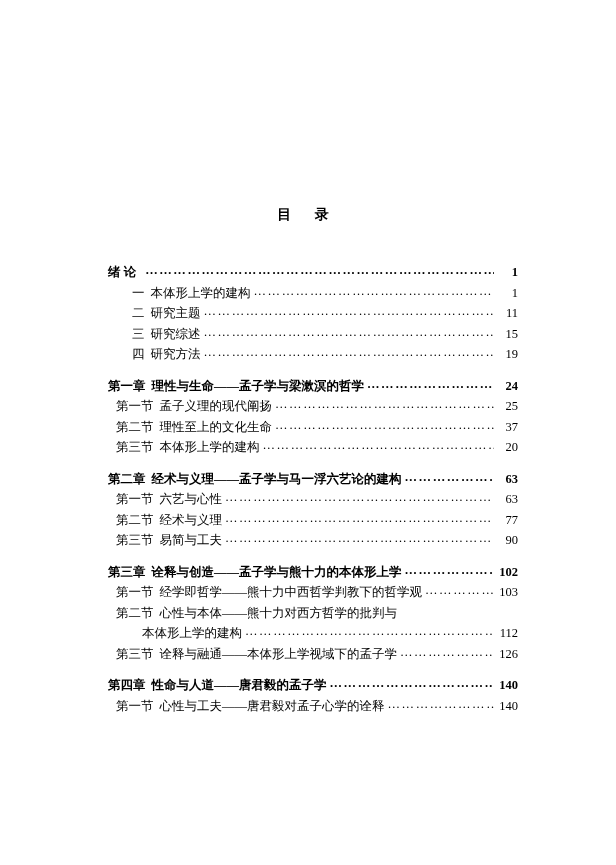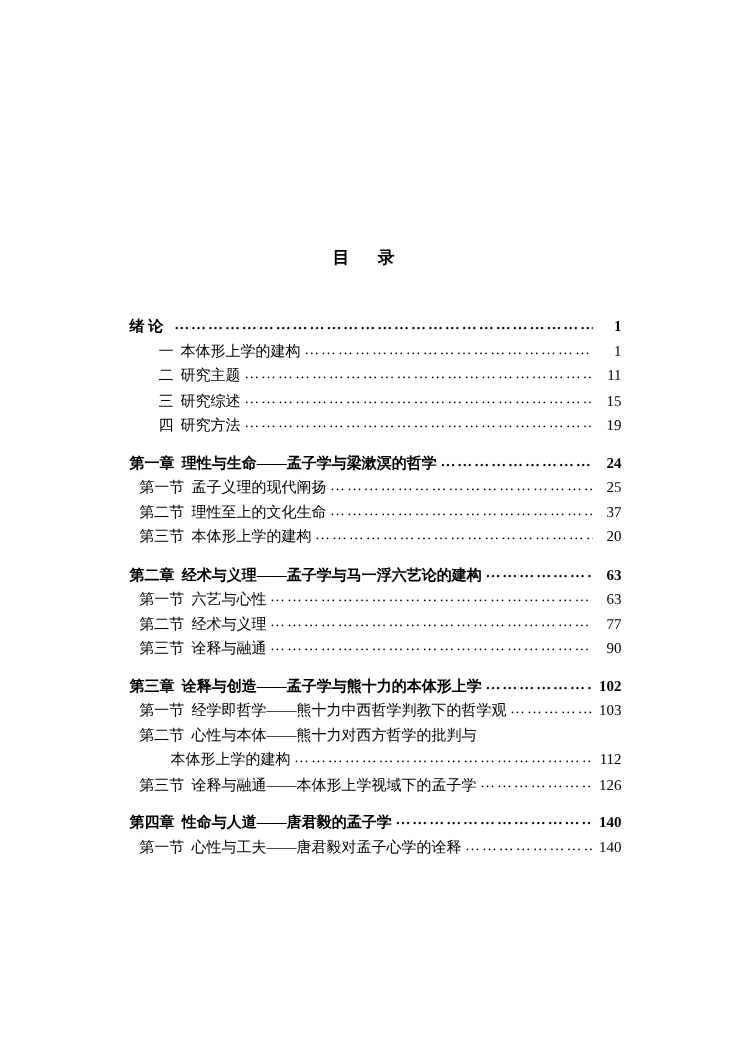--- a/index.html
+++ b/index.html
@@ -164,21 +164,21 @@
         <span class="e-page">63</span>
       </div>
       <div class="entry level3">
         <span class="e-label">第二节</span>
         <span class="e-text">经术与义理</span>
         <span class="e-dots">…………………………………………………………………………………………………………………………</span>
         <span class="e-page">77</span>
       </div>
       <div class="entry level3">
         <span class="e-label">第三节</span>
-        <span class="e-text">诠释与融通</span>
+        <span class="e-text">易简与工夫</span>
         <span class="e-dots">…………………………………………………………………………………………………………………………</span>
         <span class="e-page">90</span>
       </div>
       <div class="entry level1 gap-before">
         <span class="e-label">第三章</span>
         <span class="e-text">诠释与创造——孟子学与熊十力的本体形上学</span>
         <span class="e-dots">…………………………………………………………………………………………………………………………</span>
         <span class="e-page">102</span>
       </div>
       <div class="entry level3">

